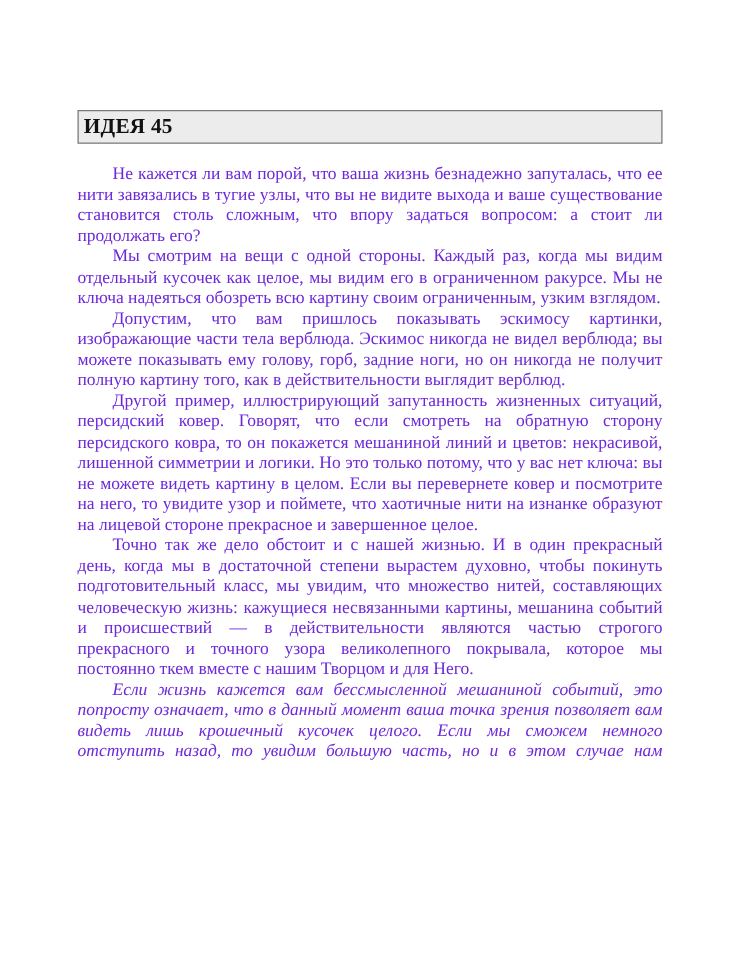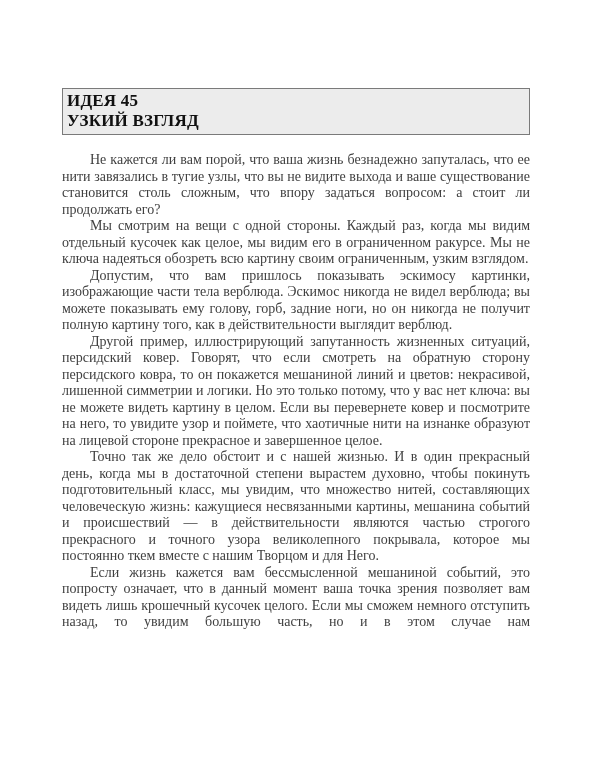--- a/index.html
+++ b/index.html
@@ -35,34 +35,34 @@
   }
   .content {
     width: 468px;
     margin-top: 17px;
   }
   .content p {
     font-size: 14px;
     line-height: 16.5px;
     text-align: justify;
     text-indent: 28px;
-    color: #404040;
+    color: #6d28d9;
   }
   .content p.continued {
     text-align-last: justify;
+    font-style: italic;
   }
 </style>
 </head>
 <body>
 
 <div class="page">
 
   <div class="title-box">
     <div class="title-line">ИДЕЯ 45</div>
-    <div class="title-line">УЗКИЙ ВЗГЛЯД</div>
   </div>
 
   <div class="content">
     <p>Не кажется ли вам порой, что ваша жизнь безнадежно запуталась, что ее нити завязались в тугие узлы, что вы не видите выхода и ваше существование становится столь сложным, что впору задаться вопросом: а стоит ли продолжать его?</p>
     <p>Мы смотрим на вещи с одной стороны. Каждый раз, когда мы видим отдельный кусочек как целое, мы видим его в ограниченном ракурсе. Мы не ключа надеяться обозреть всю картину своим ограниченным, узким взглядом.</p>
     <p>Допустим, что вам пришлось показывать эскимосу картинки, изображающие части тела верблюда. Эскимос никогда не видел верблюда; вы можете показывать ему голову, горб, задние ноги, но он никогда не получит полную картину того, как в действительности выглядит верблюд.</p>
     <p>Другой пример, иллюстрирующий запутанность жизненных ситуаций, персидский ковер. Говорят, что если смотреть на обратную сторону персидского ковра, то он покажется мешаниной линий и цветов: некрасивой, лишенной симметрии и логики. Но это только потому, что у вас нет ключа: вы не можете видеть картину в целом. Если вы перевернете ковер и посмотрите на него, то увидите узор и поймете, что хаотичные нити на изнанке образуют на лицевой стороне прекрасное и завершенное целое.</p>
     <p>Точно так же дело обстоит и с нашей жизнью. И в один прекрасный день, когда мы в достаточной степени вырастем духовно, чтобы покинуть подготовительный класс, мы увидим, что множество нитей, составляющих человеческую жизнь: кажущиеся несвязанными картины, мешанина событий и происшествий — в действительности являются частью строгого прекрасного и точного узора великолепного покрывала, которое мы постоянно ткем вместе с нашим Творцом и для Него.</p>
     <p class="continued">Если жизнь кажется вам бессмысленной мешаниной событий, это попросту означает, что в данный момент ваша точка зрения позволяет вам видеть лишь крошечный кусочек целого. Если мы сможем немного отступить назад, то увидим большую часть, но и в этом случае нам</p>
   </div>

